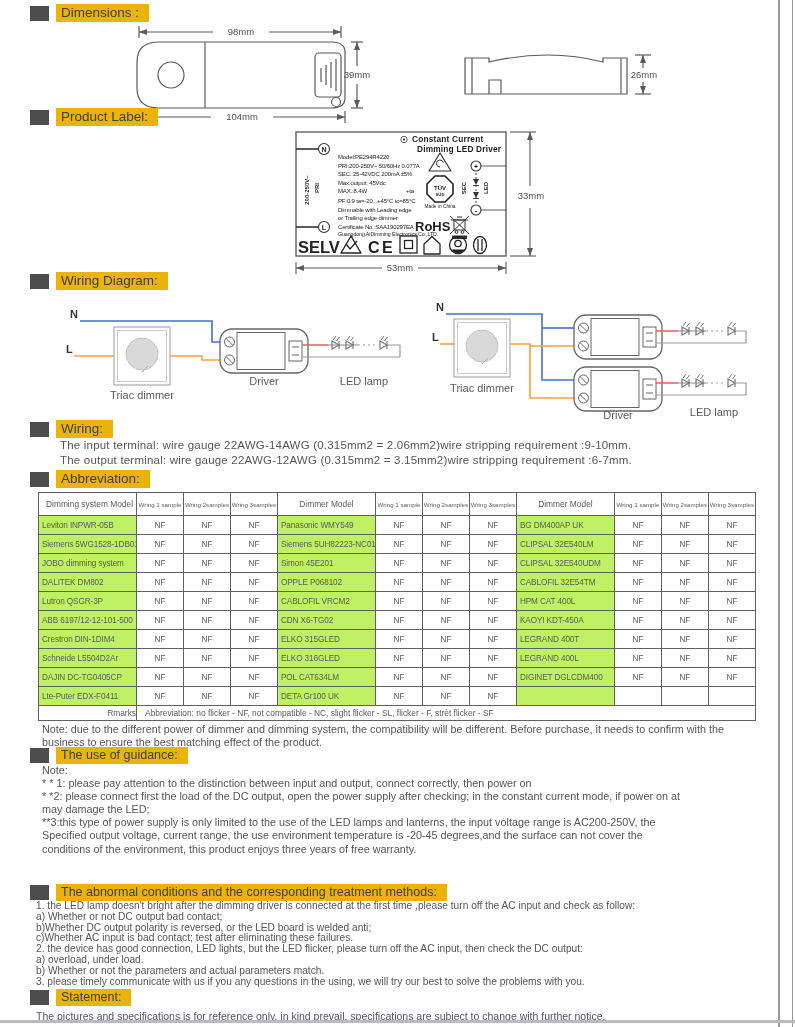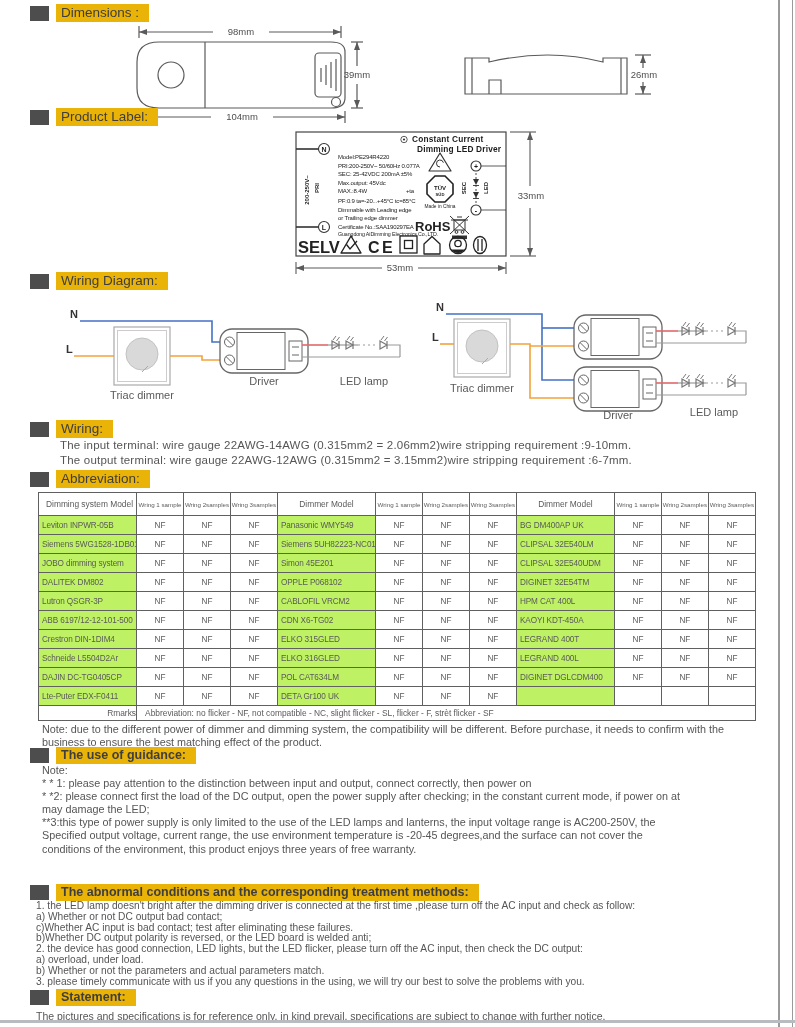--- a/index.html
+++ b/index.html
@@ -3,21 +3,21 @@
 <meta charset="utf-8">
 <style>
   *{margin:0;padding:0;box-sizing:border-box}
   html,body{background:#fff}
   body{font-family:"Liberation Sans",sans-serif;color:#555}
   .page{position:relative;width:795px;height:1027px;background:#fff;overflow:hidden}
   .abs{position:absolute}
   .sec-header{position:absolute;display:flex;align-items:center;gap:7px}
   .sq{width:19px;height:15px;background:#4d4d4d;flex:none}
   .sec-title{background:#eab308;color:#3e3e3e;font-size:13.5px;padding:1px 10px 2px 5px;white-space:nowrap;font-weight:500}
-  .sec-title.bold{font-weight:700;font-size:12.5px}
+  .sec-title.bold{font-weight:400;font-size:12.5px}
   .tblock{position:absolute;color:#5a5a5a}
   .tblock div{white-space:pre-wrap}
   .wiring-lines{font-size:11.5px;line-height:15px;letter-spacing:.2px;color:#555}
   .note{font-size:10.8px;line-height:13px;width:712px;color:#555}
   .guidance-lines{font-size:10.8px;line-height:13.1px;color:#555}
   .abnormal-lines{font-size:10.2px;line-height:10.8px;color:#555}
   .statement{font-size:10.5px;color:#555}
   
   .compat{position:absolute;left:38px;top:492px;border-collapse:collapse;table-layout:fixed;width:718px}
   .compat th,.compat td{border:1px solid #606060;color:#5a5a5a;overflow:hidden;white-space:nowrap}
@@ -385,21 +385,21 @@
         </tr>
         <tr>
           <td class="model-cell">DALITEK  DM802</td>
           <td class="nf-cell">NF</td>
           <td class="nf-cell">NF</td>
           <td class="nf-cell">NF</td>
           <td class="model-cell">OPPLE  P068102</td>
           <td class="nf-cell">NF</td>
           <td class="nf-cell">NF</td>
           <td class="nf-cell">NF</td>
-          <td class="model-cell">DIGINET 32E54TM</td>
+          <td class="model-cell">CABLOFIL 32E54TM</td>
           <td class="nf-cell">NF</td>
           <td class="nf-cell">NF</td>
           <td class="nf-cell">NF</td>
         </tr>
         <tr>
           <td class="model-cell">Lutron  QSGR-3P</td>
           <td class="nf-cell">NF</td>
           <td class="nf-cell">NF</td>
           <td class="nf-cell">NF</td>
           <td class="model-cell">CABLOFIL  VRCM2</td>
@@ -504,22 +504,22 @@
       <div>conditions of the environment, this product enjoys three years of free warranty.</div>
     </div>
 
   <div class="sec-header" style="left:30px;top:884px">
     <span class="sq"></span>
     <span class="sec-title bold">The abnormal conditions and the corresponding treatment methods:</span>
   </div>
   <div class="tblock abnormal-lines" style="left:36px;top:901px">
       <div>1. the LED lamp doesn't bright after the dimming driver is connected at the first time ,please turn off the AC input and check as follow:</div>
       <div>a) Whether or not DC output bad contact;</div>
+      <div>b)Whether DC output polarity is reversed, or the LED board is welded anti;</div>
       <div>c)Whether AC input is bad contact; test after eliminating these failures.</div>
-      <div>b)Whether DC output polarity is reversed, or the LED board is welded anti;</div>
       <div>2. the device has good connection, LED lights, but the LED flicker, please turn off the AC input, then check the DC output:</div>
       <div>a) overload, under load.</div>
       <div>b) Whether or not the parameters and actual parameters match.</div>
       <div>3. please timely communicate with us if you any questions in the using, we will try our best to solve the problems with you.</div>
     </div>
 
   <div class="sec-header" style="left:30px;top:989px">
     <span class="sq"></span>
     <span class="sec-title bold">Statement:</span>
   </div>

